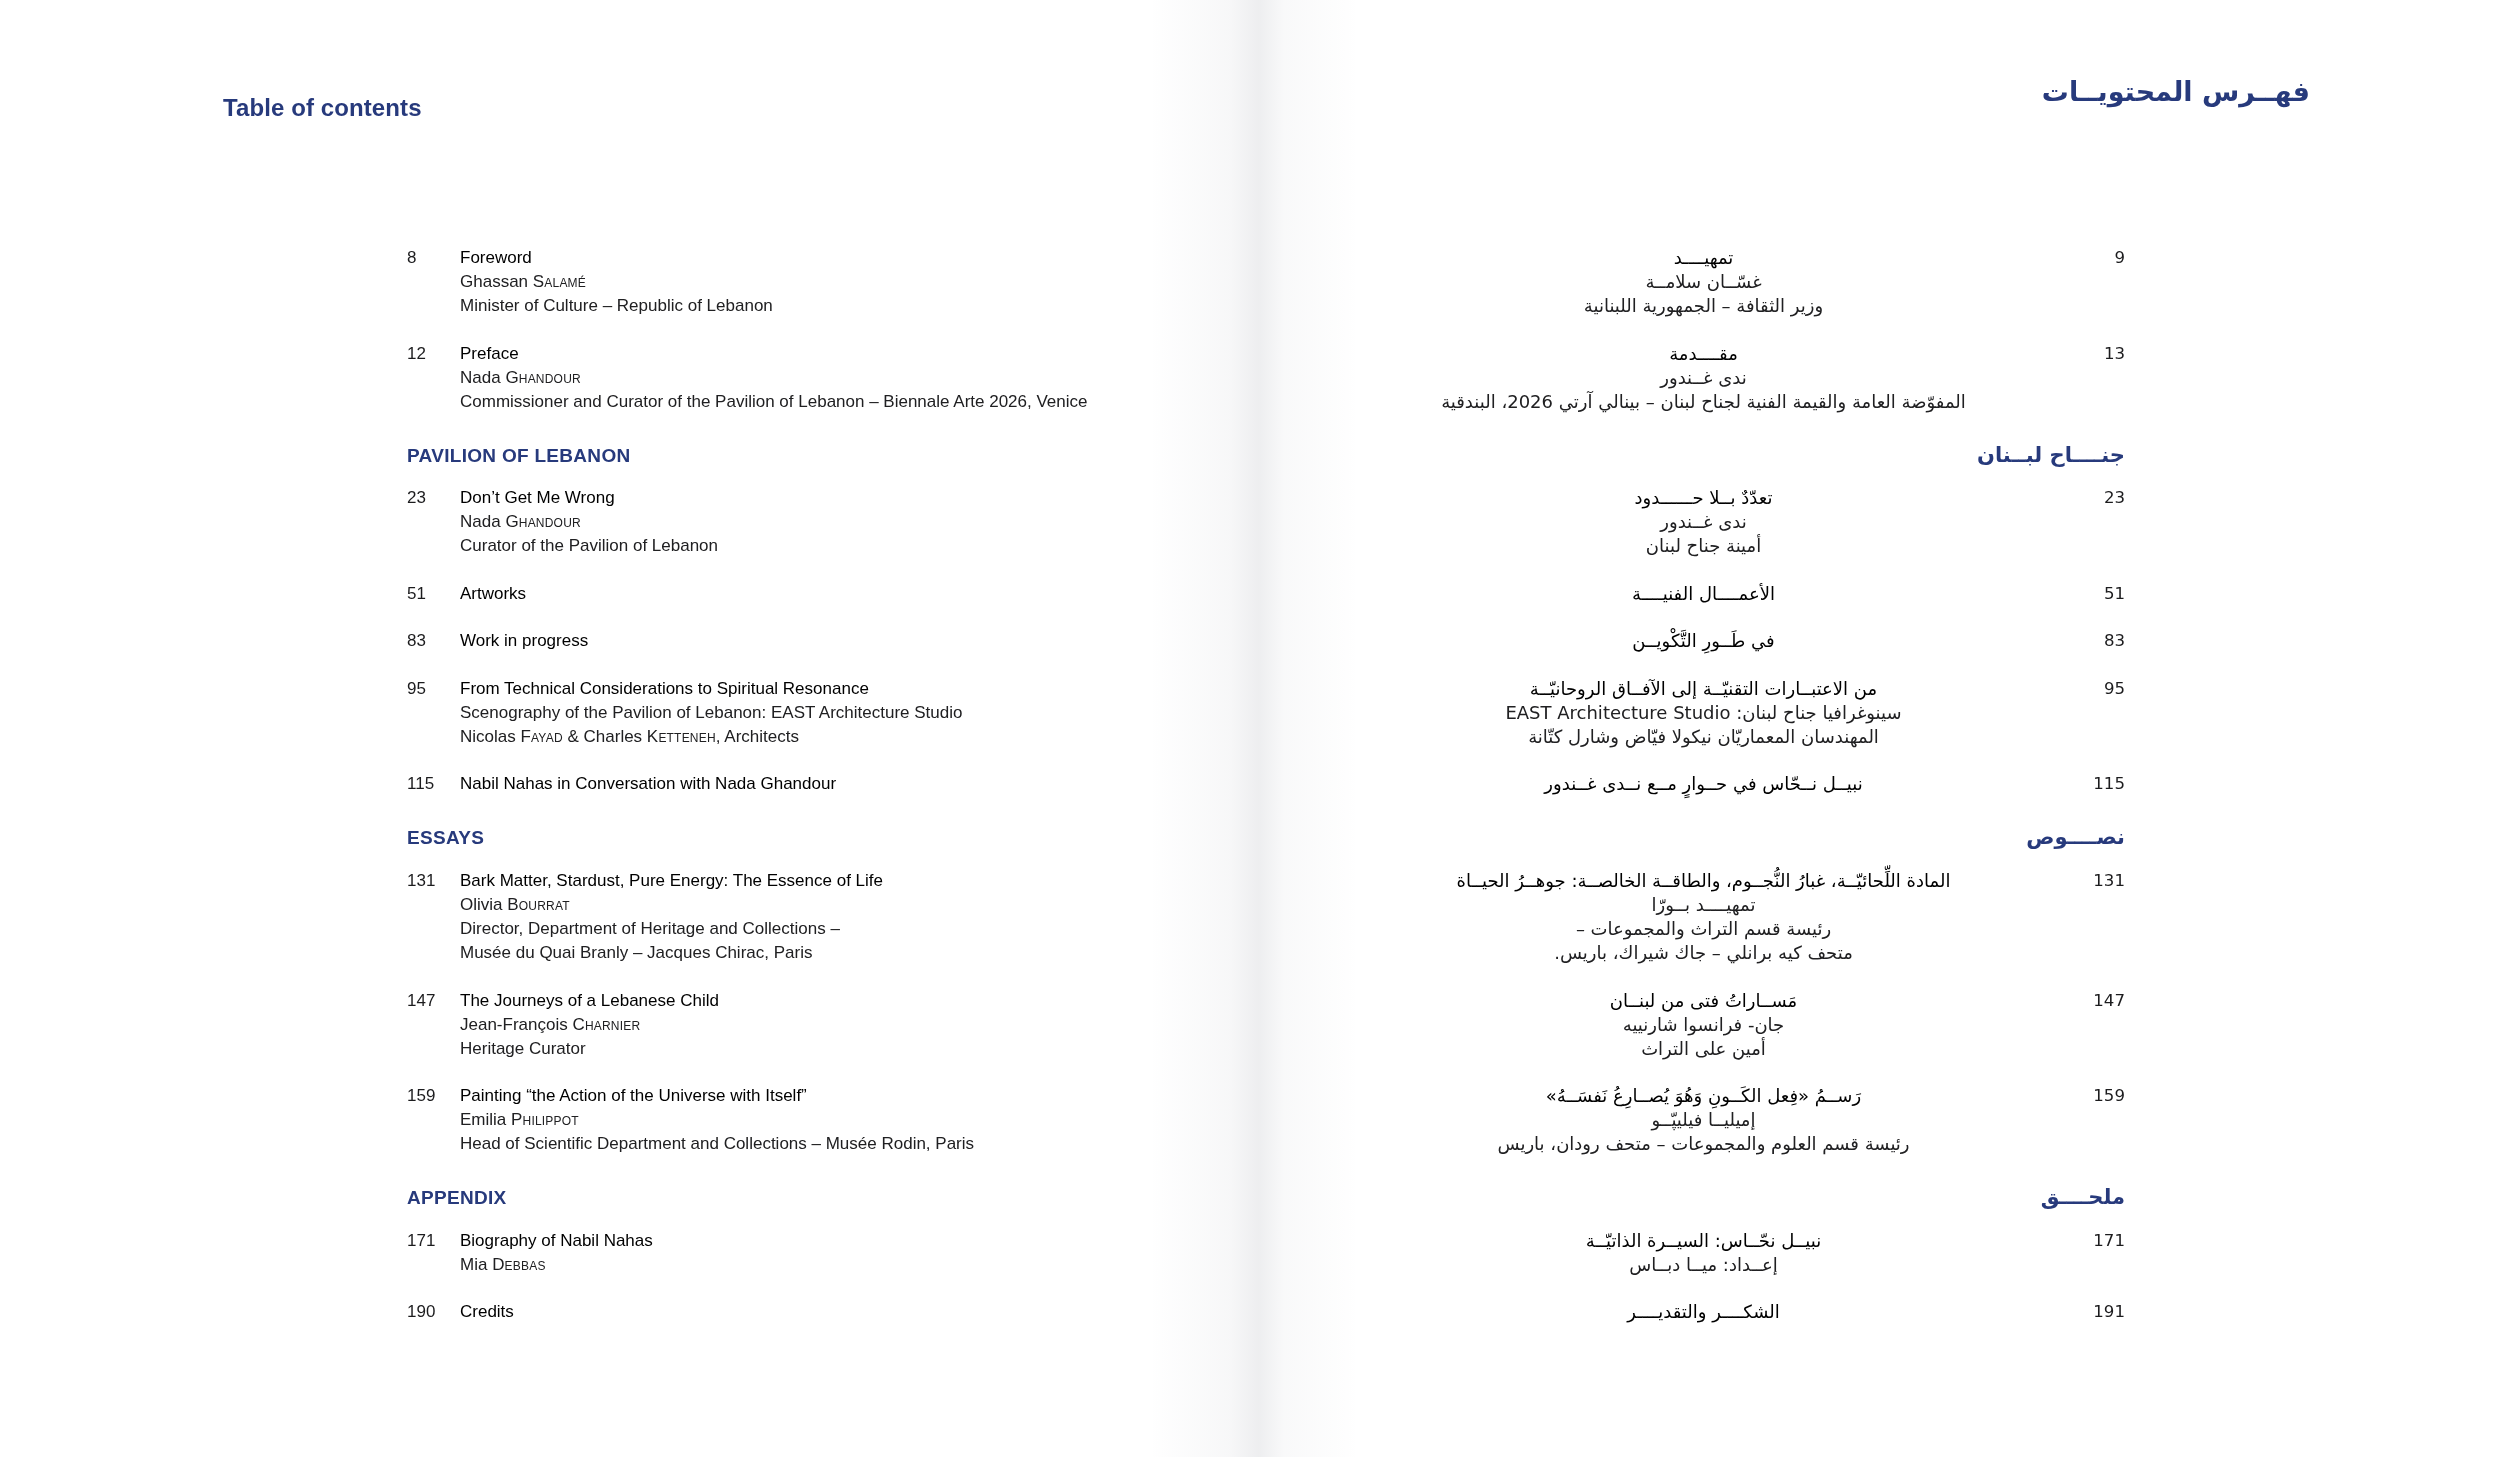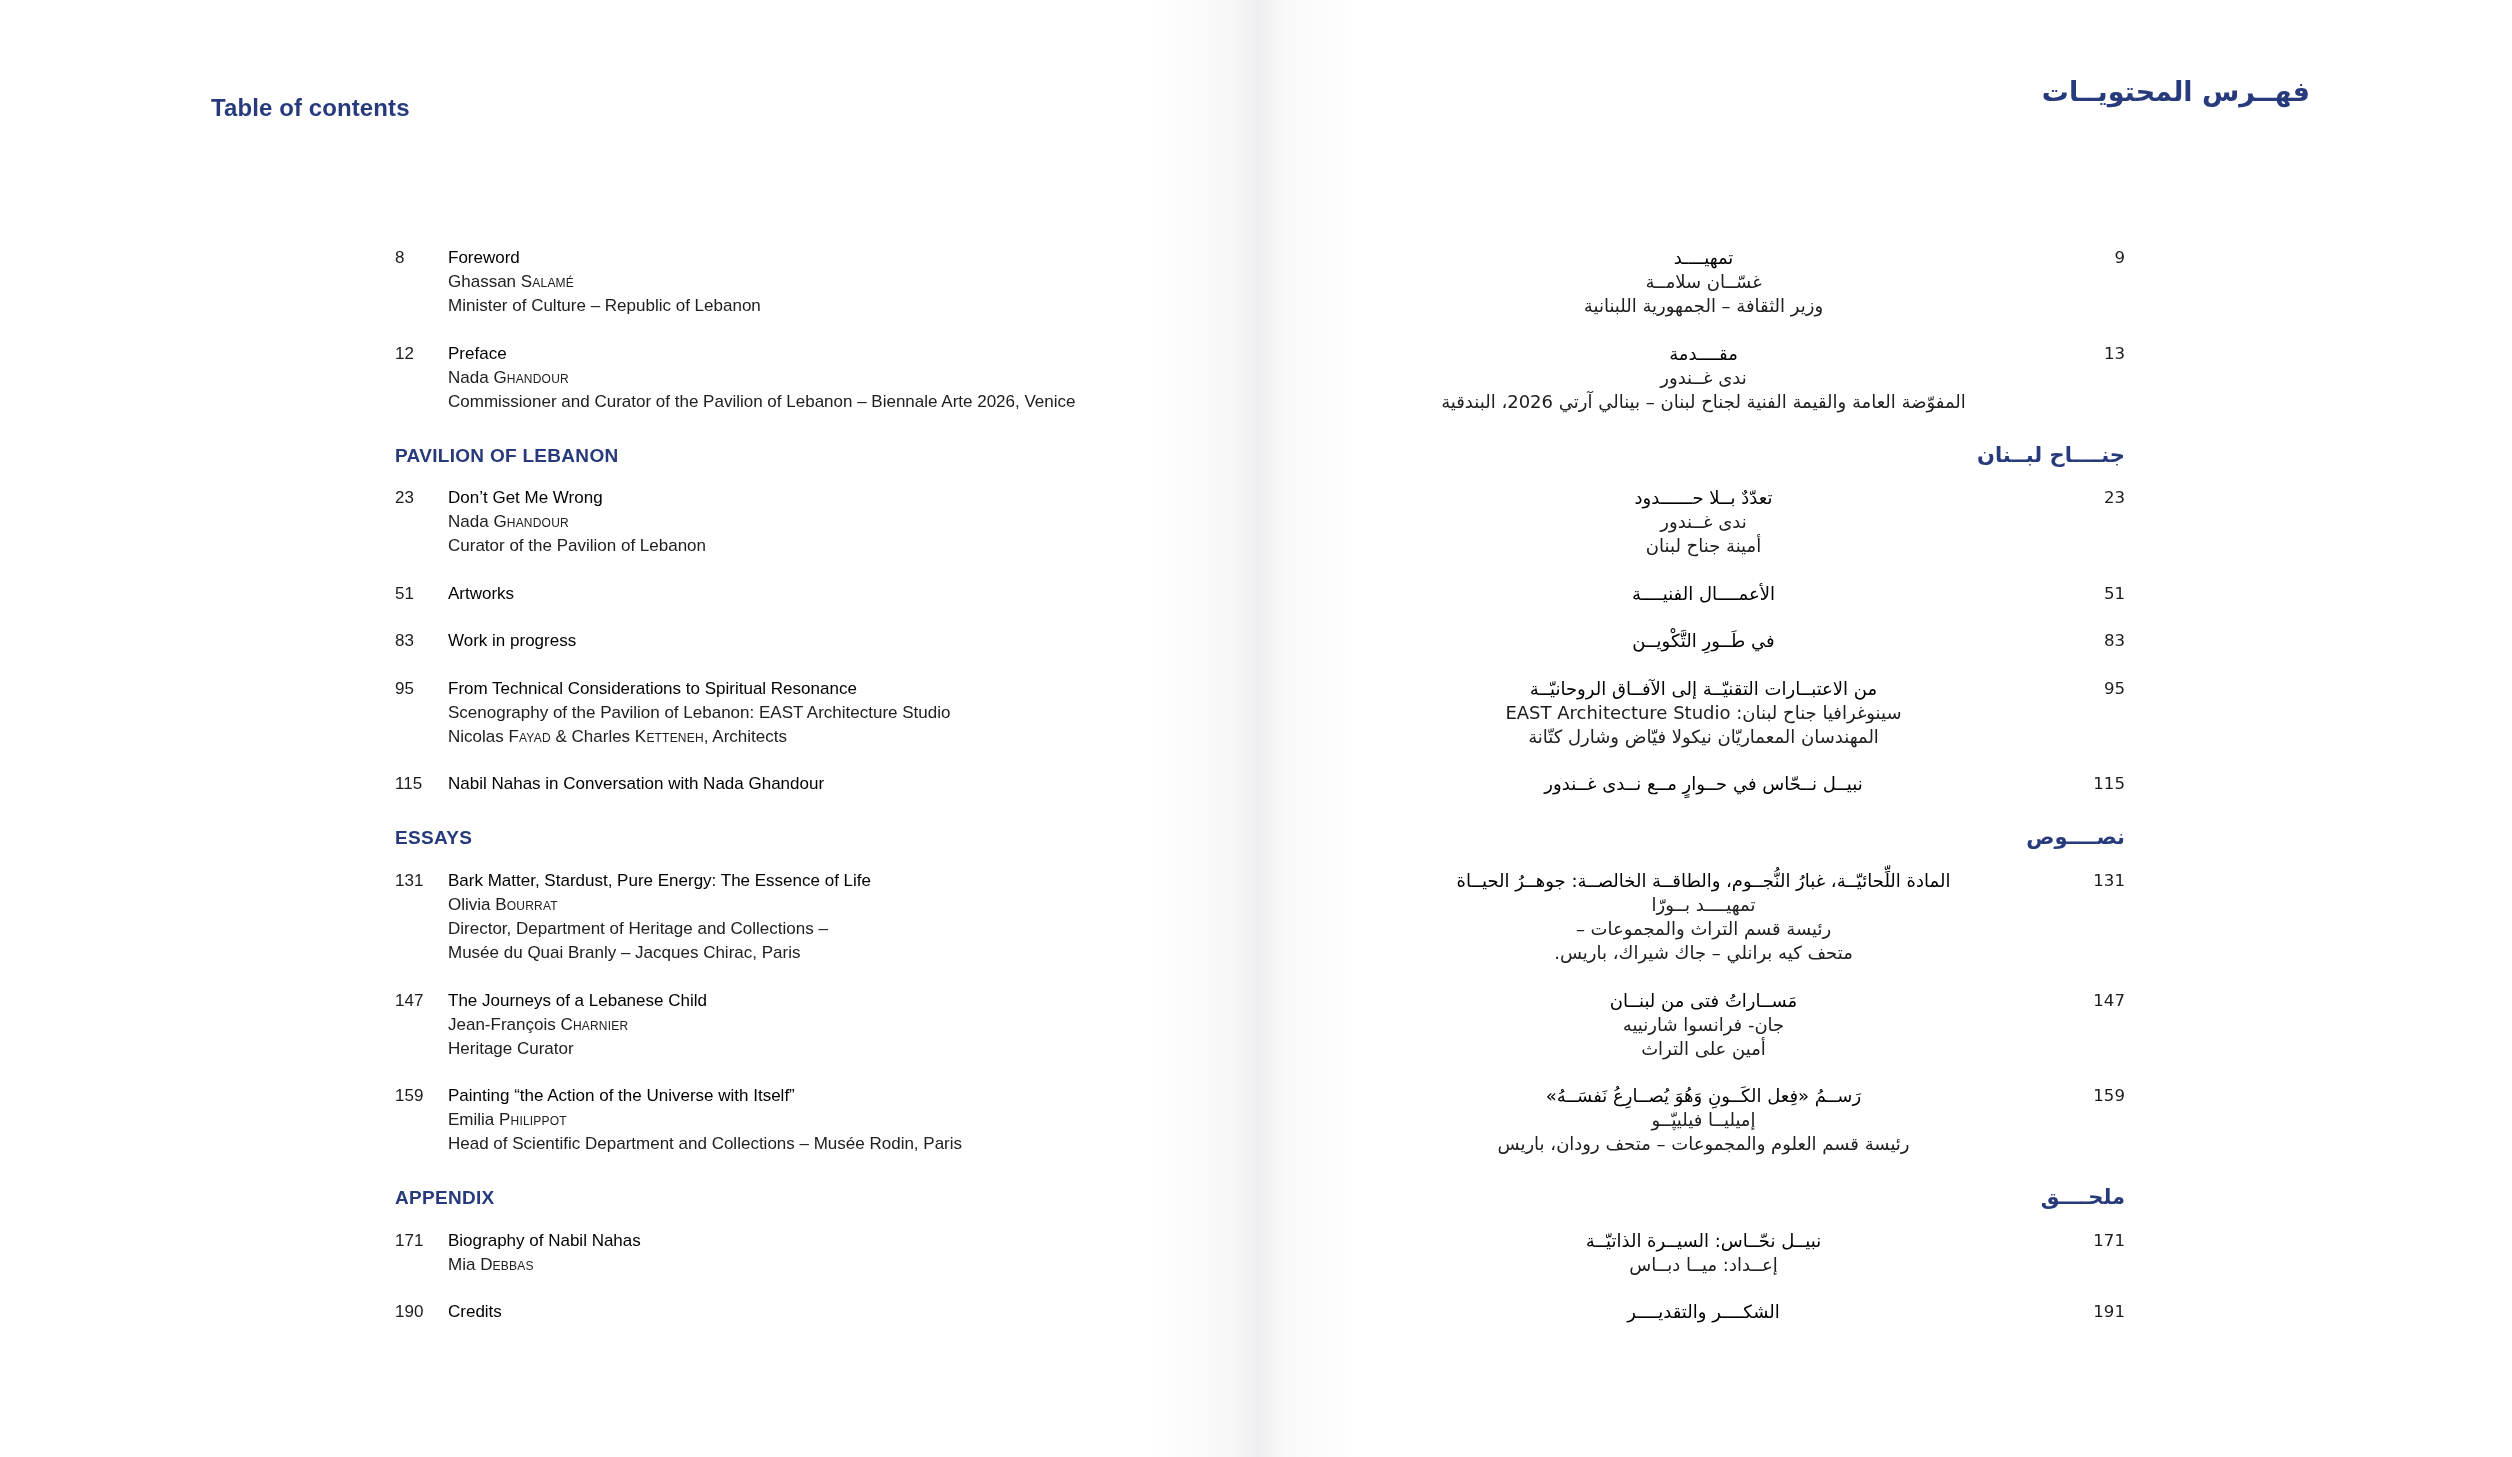--- a/index.html
+++ b/index.html
@@ -20,21 +20,21 @@
     background: linear-gradient(to right,
       rgba(60,65,85,0) 0%,
       rgba(60,65,85,0.04) 38%,
       rgba(60,65,85,0.09) 52%,
       rgba(60,65,85,0.03) 64%,
       rgba(60,65,85,0) 100%);
     pointer-events: none;
   }
 
   .page { position: absolute; top: 0; height: 100%; }
-  .page-en { left: 4px; width: 1267px; padding-left: 48px; }
+  .page-en { left: 16px; width: 1267px; padding-left: 48px; }
   .page-ar { right: 0; width: 1245px; }
 
   .page-title {
     position: absolute;
     margin: 0;
     font-size: 24px;
     line-height: 29px;
     font-weight: 700;
     letter-spacing: 0.1px;
     color: var(--accent);

